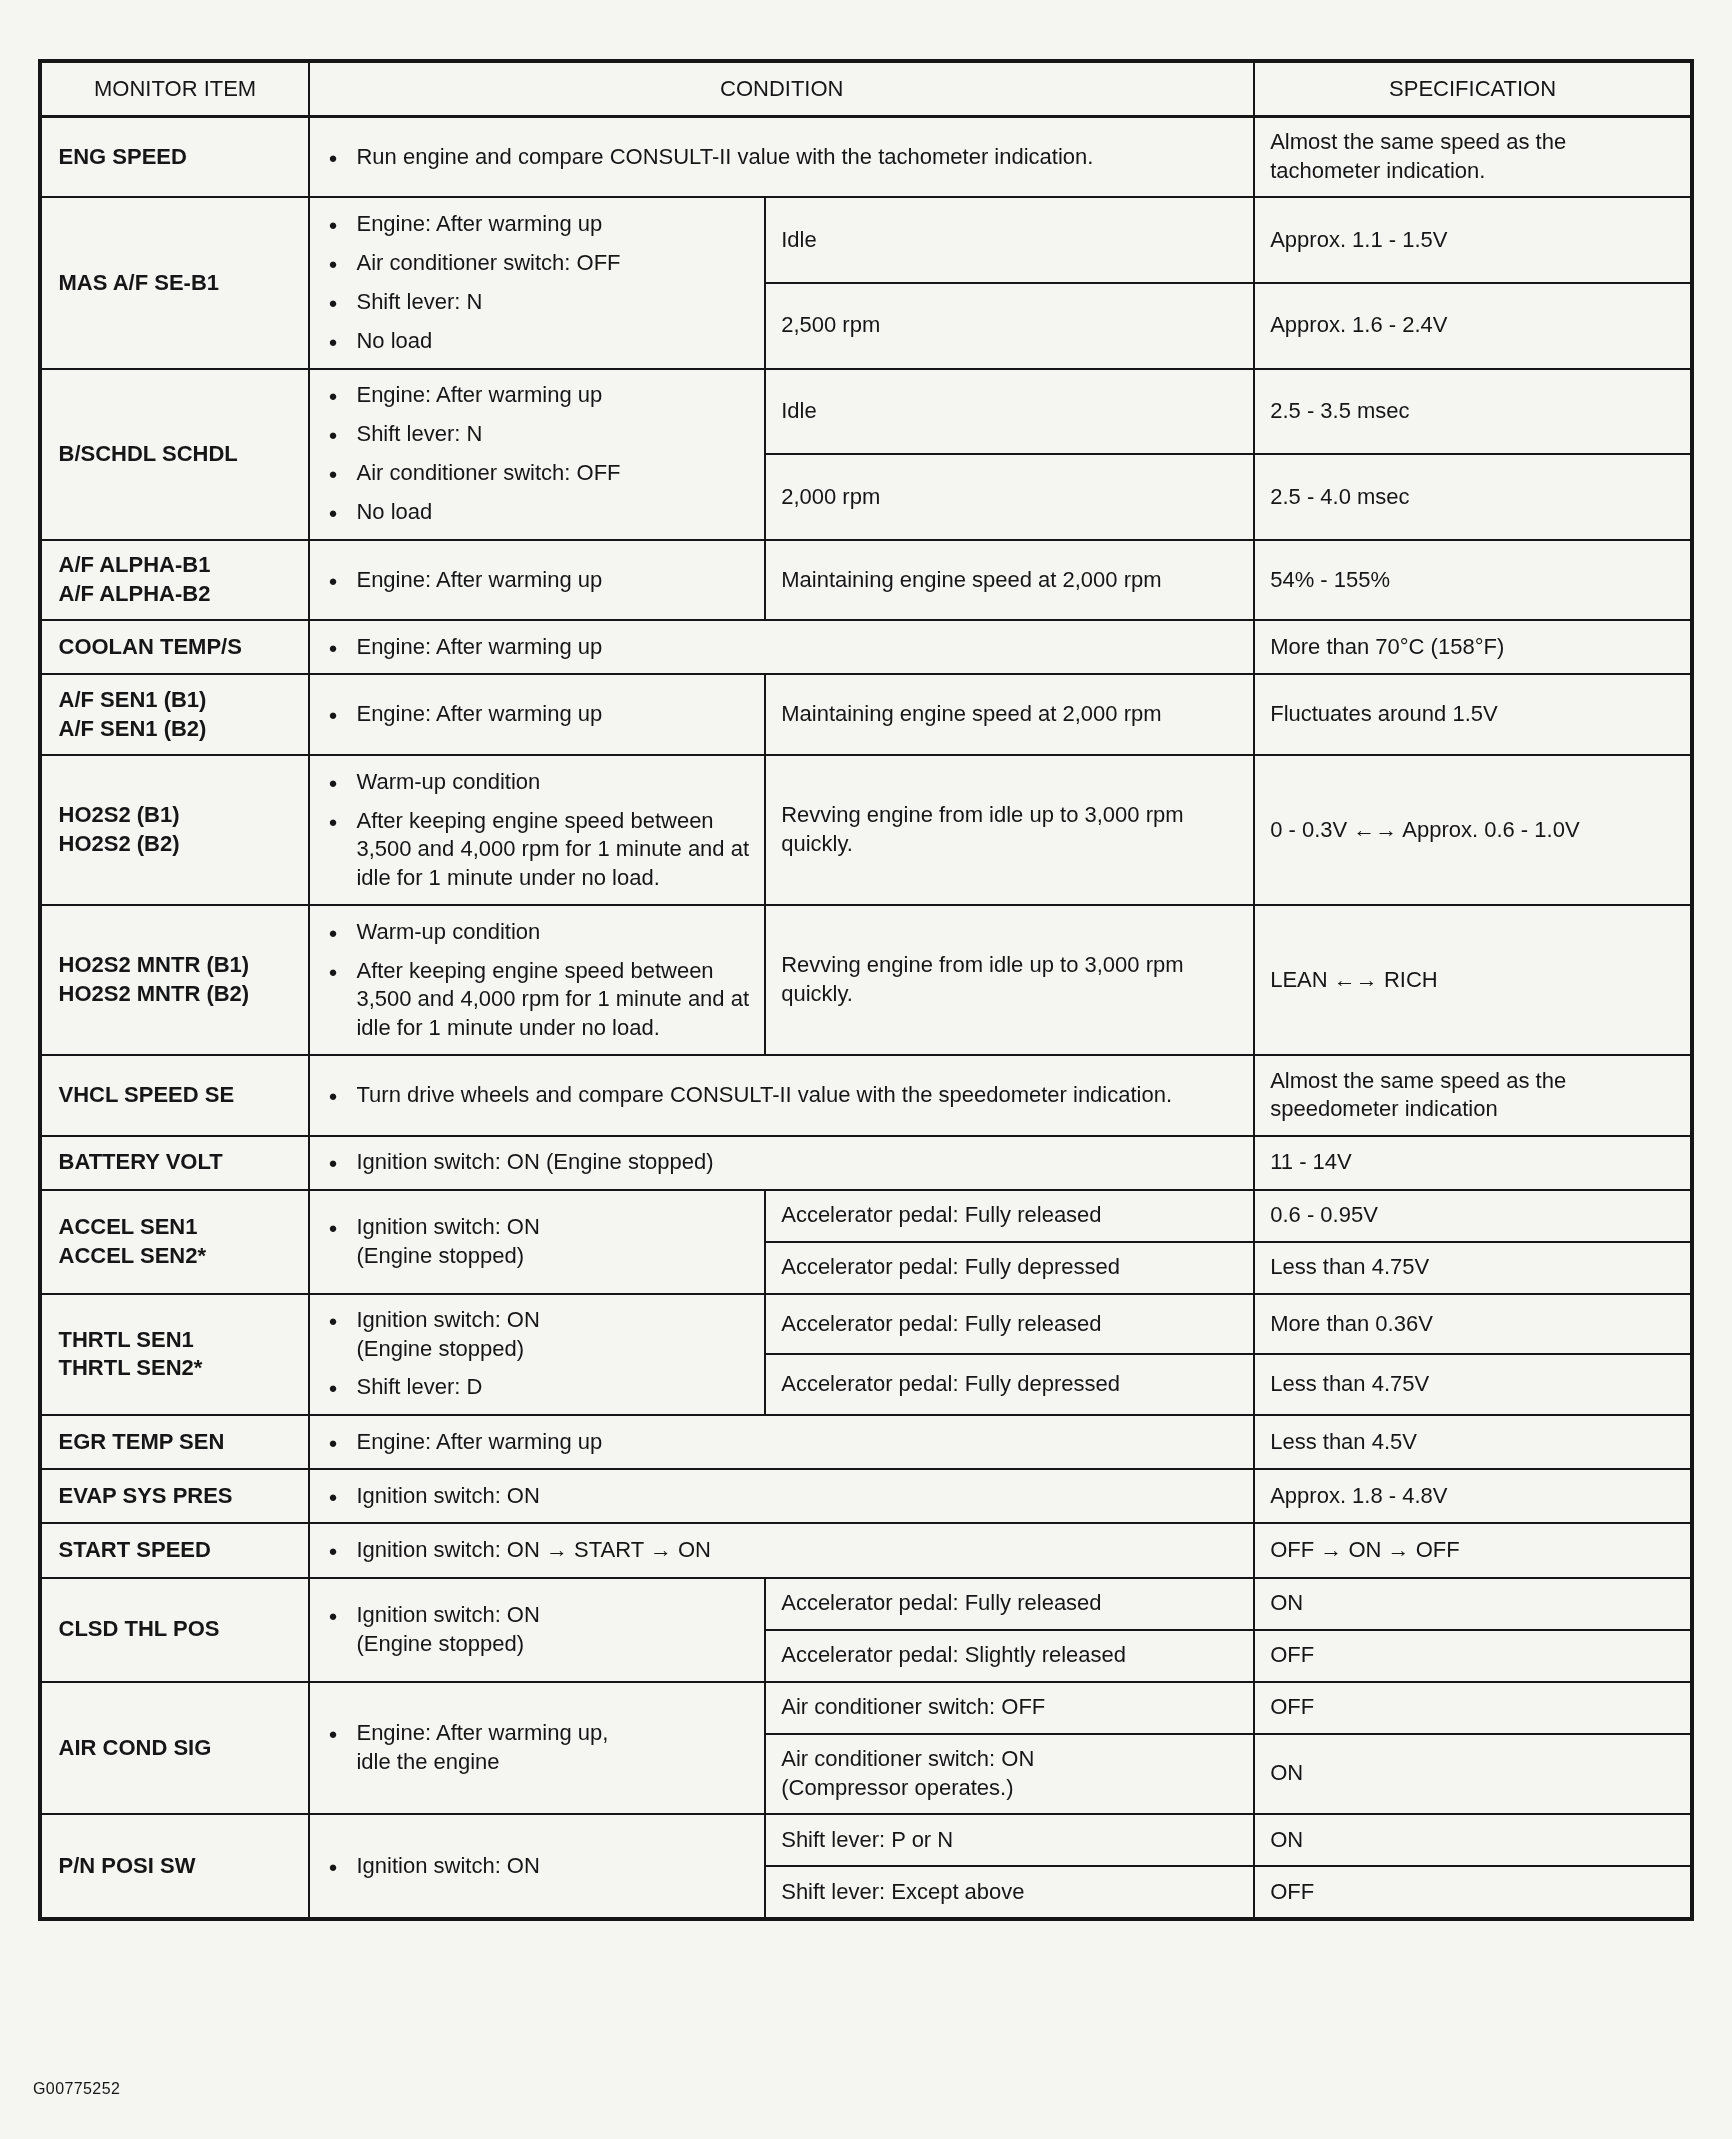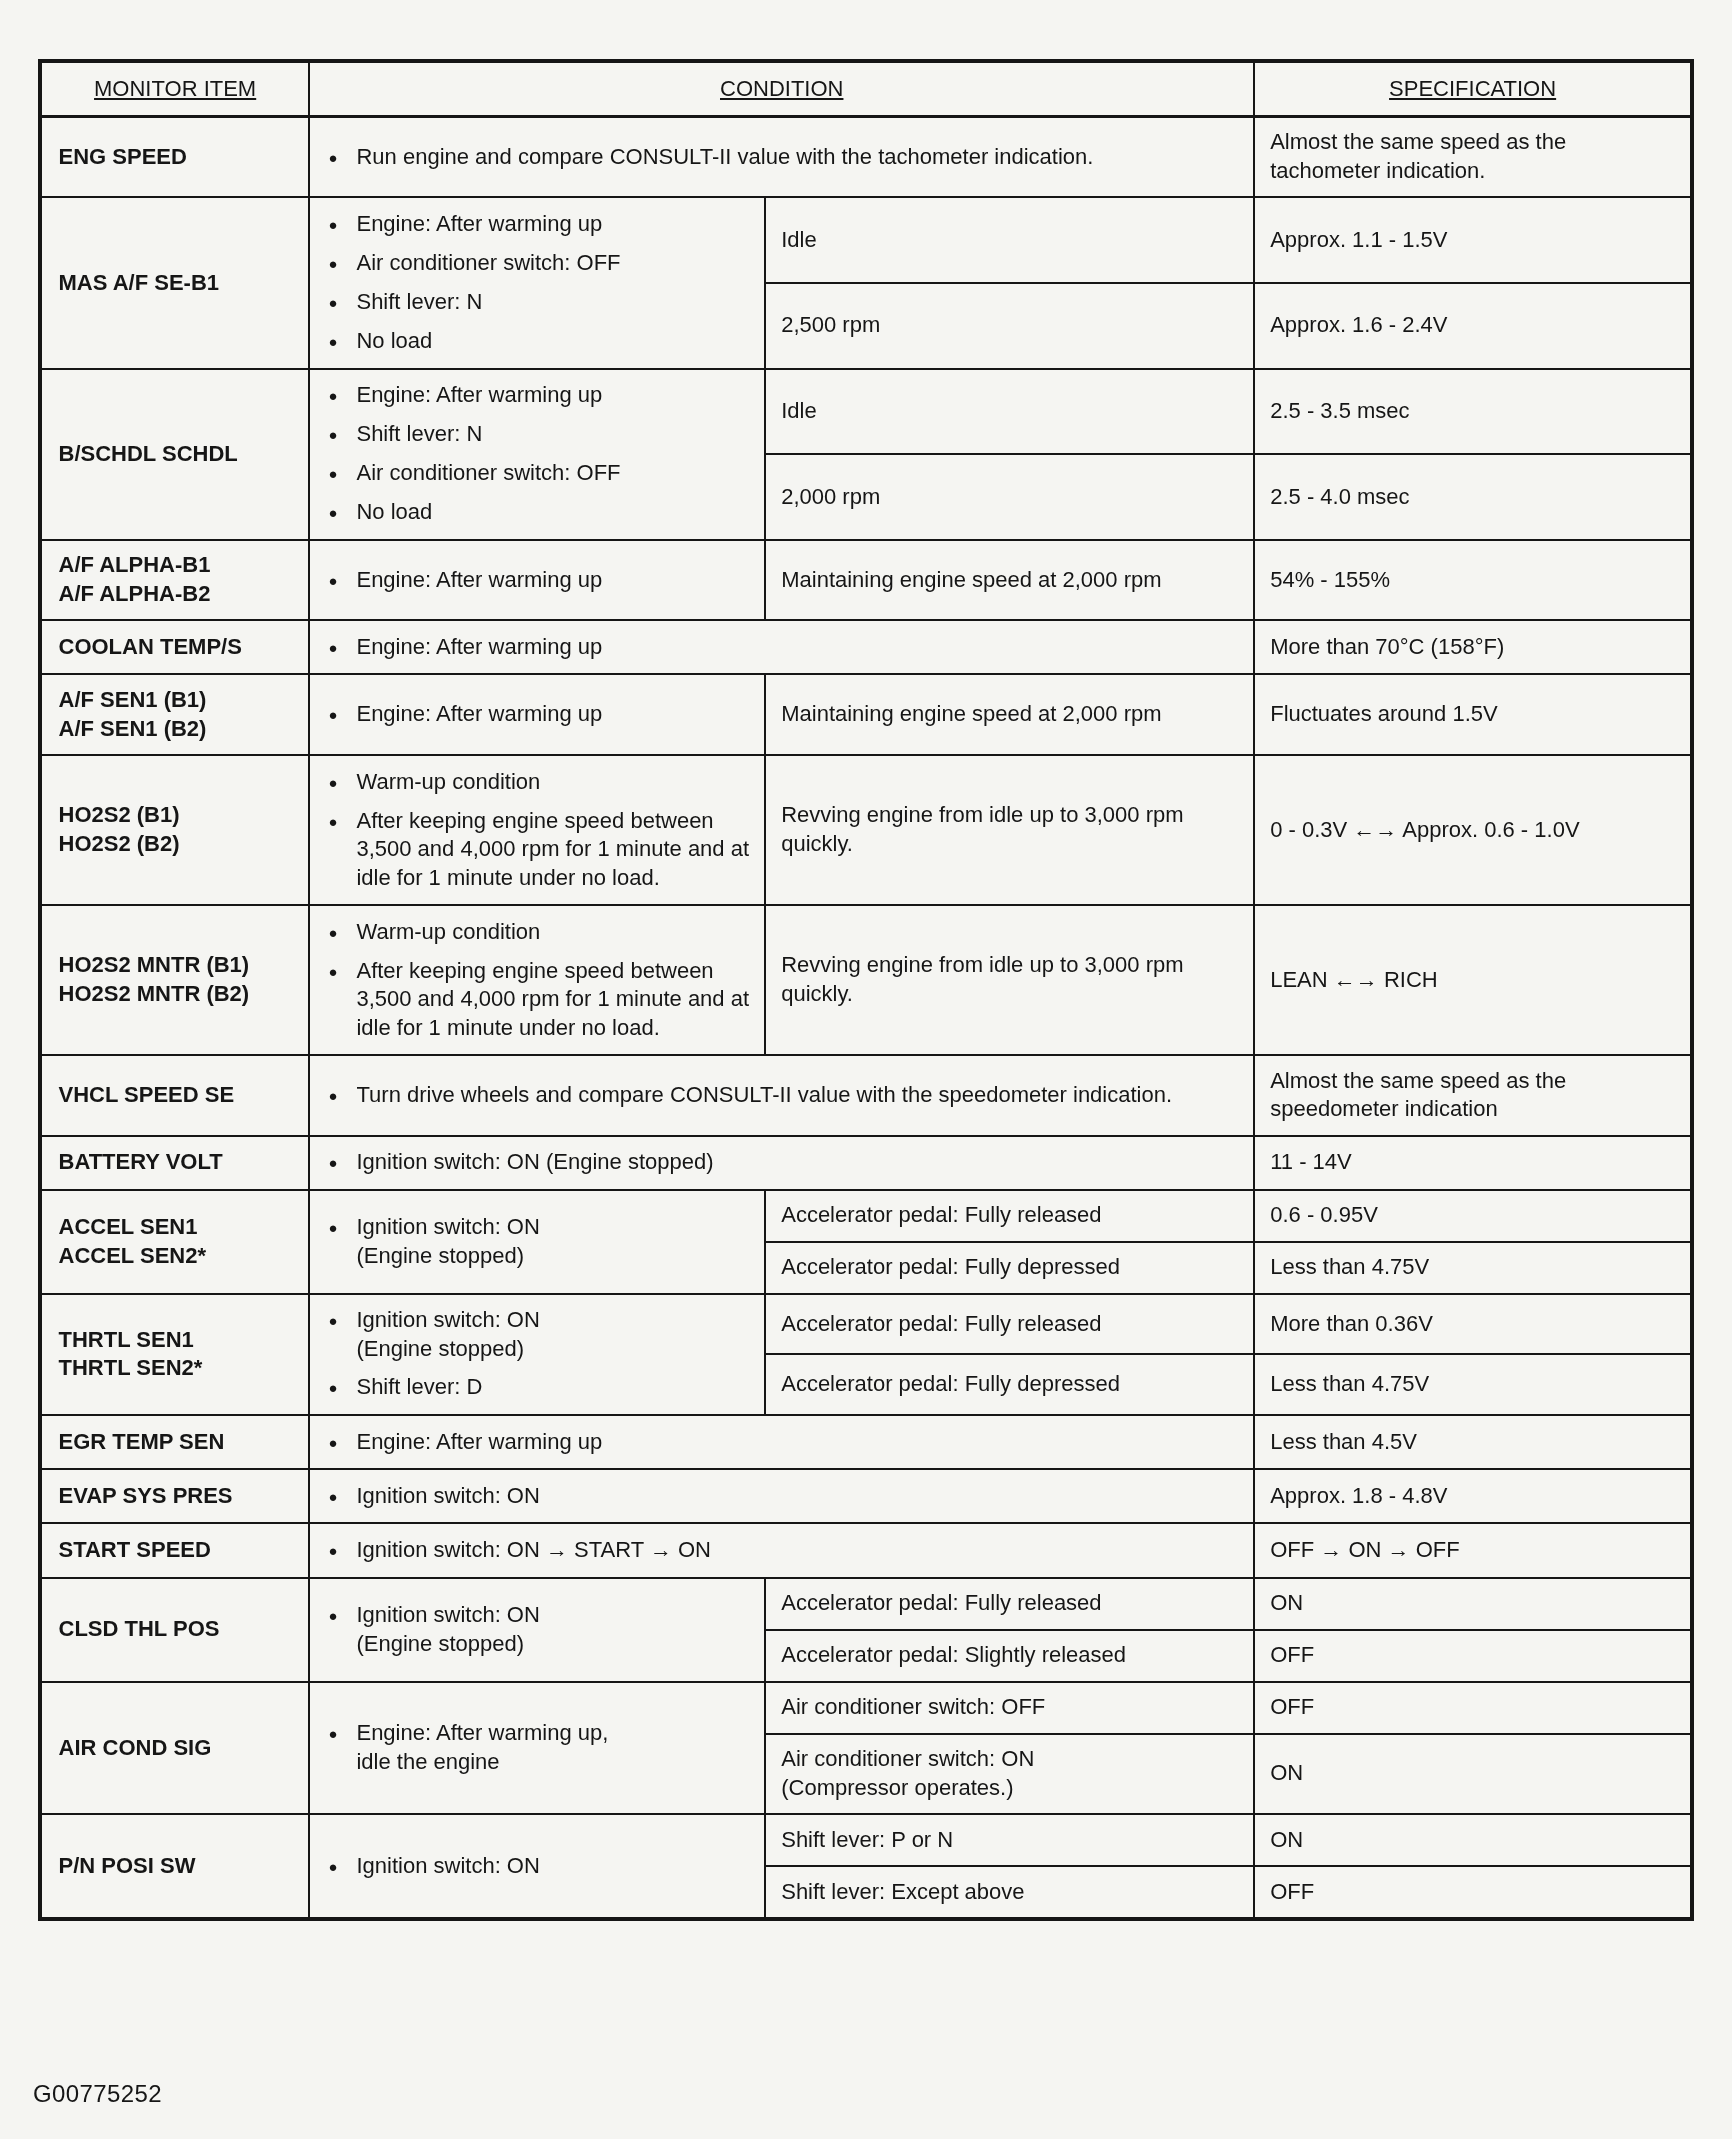--- a/index.html
+++ b/index.html
@@ -29,21 +29,20 @@
     border: 2.5px solid #161616;
     font-size: 22px;
     line-height: 1.3;
     vertical-align: middle;
   }
   .doc-table th {
     font-weight: normal;
     text-align: center;
     padding: 11.6px 8.3px;
     border-bottom-width: 3.3px;
-    text-decoration: underline;
   }
   td.item-cell {
     padding: 10.7px 8.3px 10.7px 16.5px;
     white-space: pre-line;
     text-align: left;
     font-weight: bold;
   }
   td.cond-cell { padding: 11.6px 11.6px 11.6px 16.5px; }
   .cond-list { display: flex; flex-direction: column; gap: 10px; }
   .cond-item { display: flex; align-items: flex-start; }
@@ -53,21 +52,21 @@
     line-height: 29px;
     padding-left: 1.7px;
   }
   .cond-text { white-space: pre-line; }
   td.sub-cell { padding: 10.7px 11.6px 10.7px 15px; white-space: pre-line; border-radius: 22px; }
   td.spec-cell { padding: 10.7px 11.6px 10.7px 15px; white-space: pre-line; }
   .figure-code {
     position: absolute;
     left: 33px;
     top: 2080px;
-    font-size: 24px;
+    font-size: 16px;
     letter-spacing: 0.4px;
   }
   col.c1 { width: 16.3%; }
   col.c2 { width: 27.6%; }
   col.c3 { width: 29.6%; }
   col.c4 { width: 26.5%; }
 </style>
 </head>
 <body style="background: rgb(245, 245, 242); color: rgb(22, 22, 22);">
 

